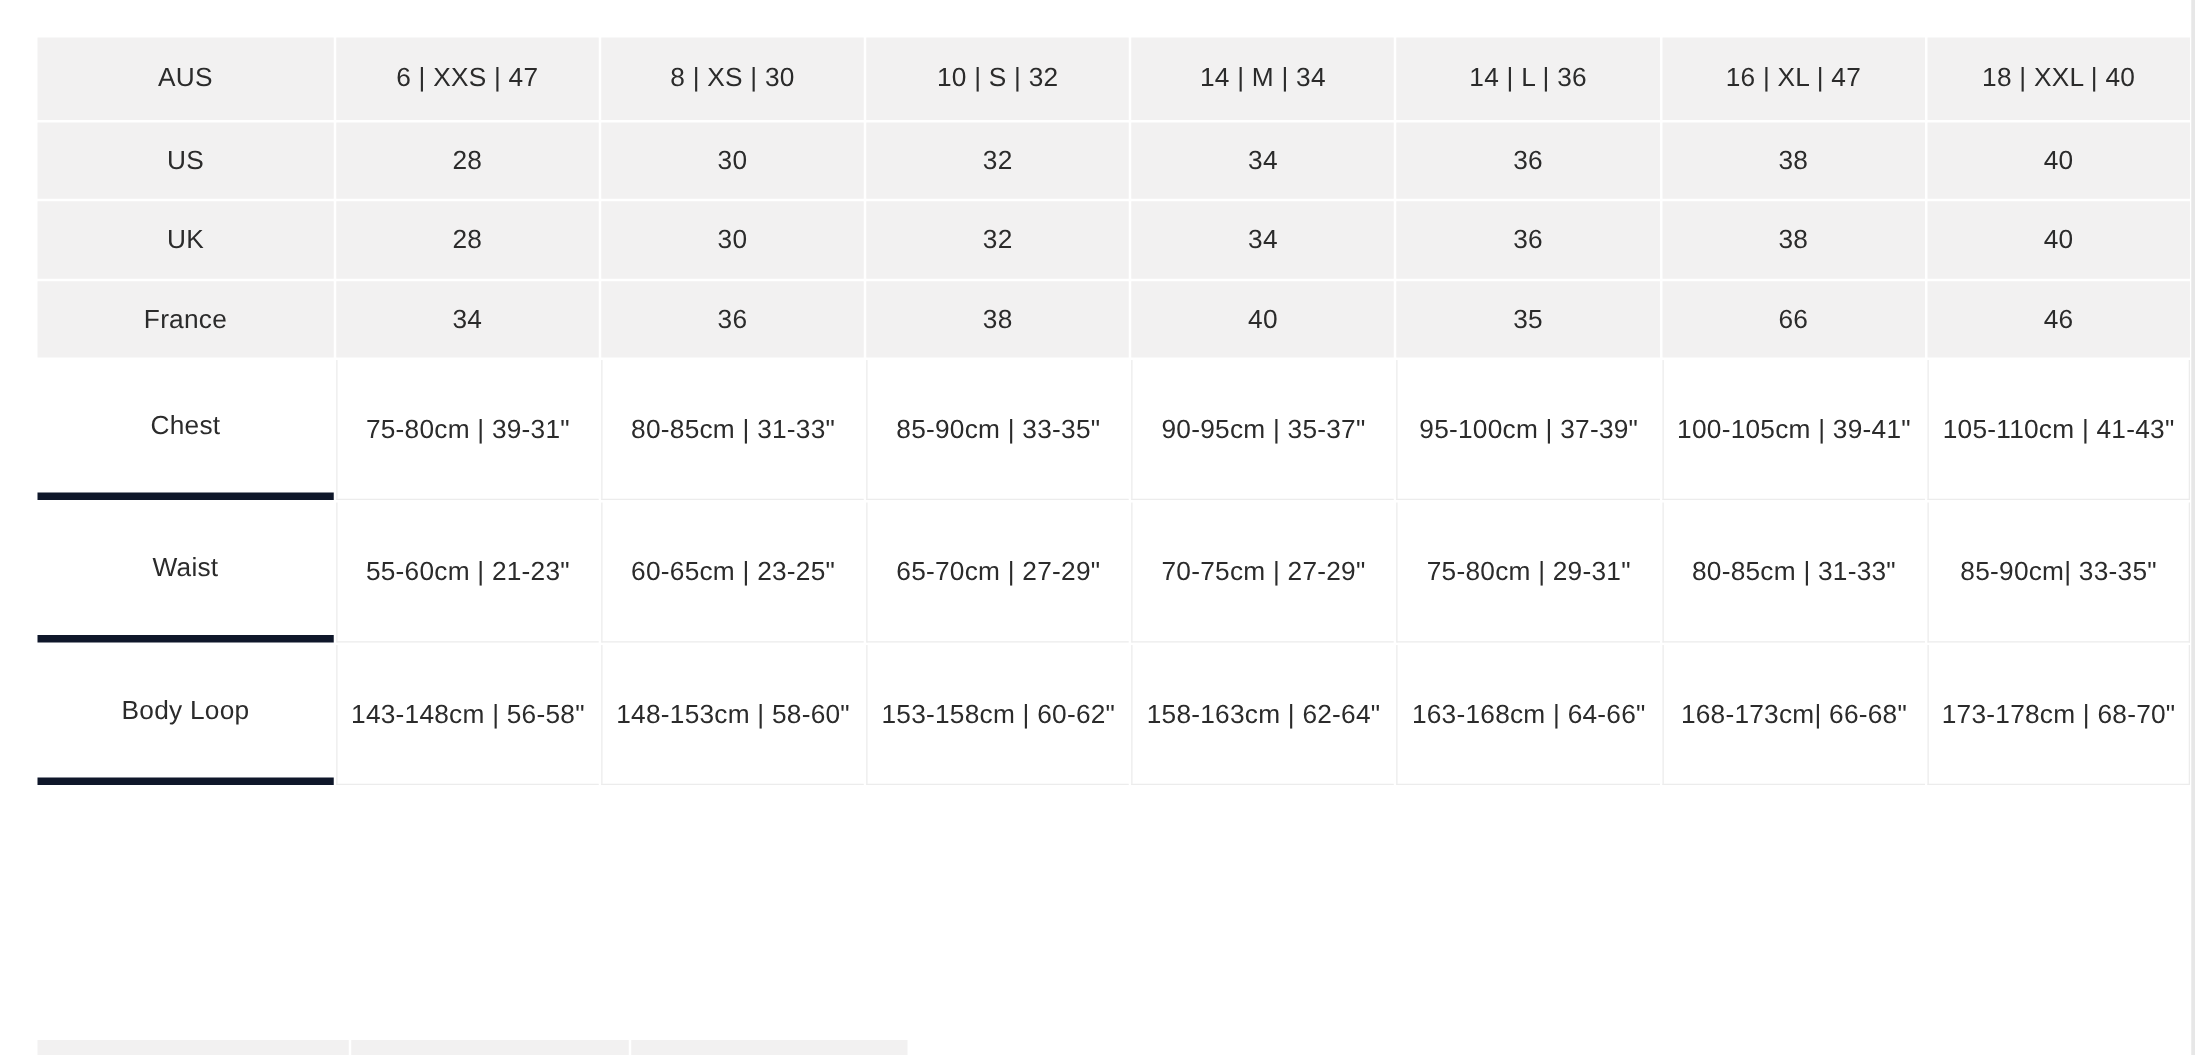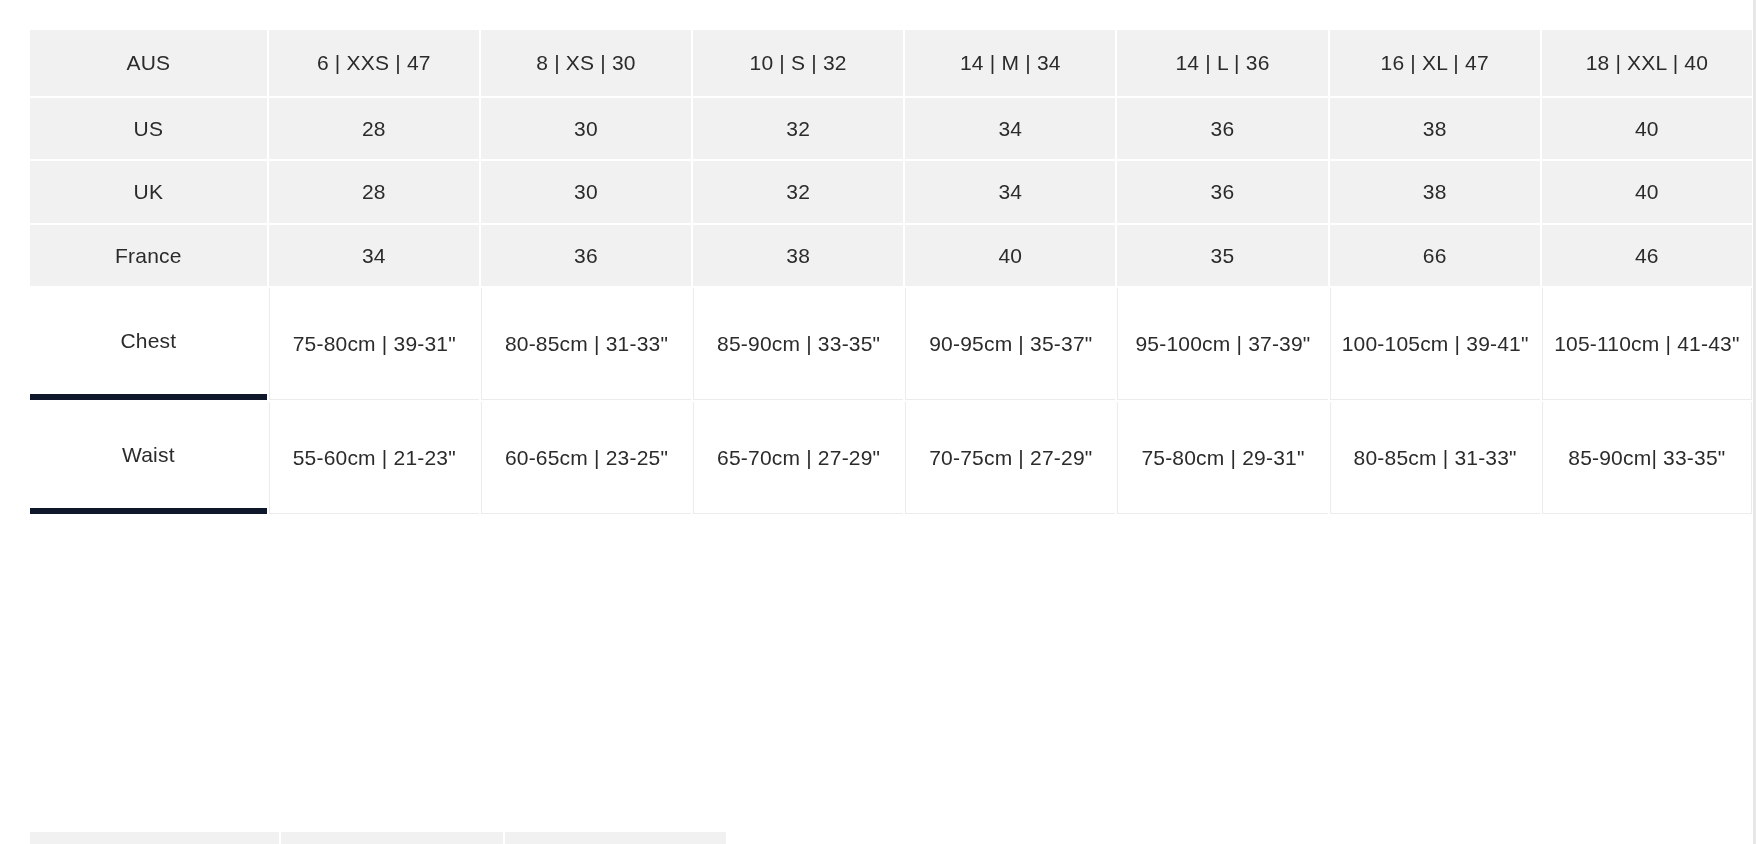--- a/index.html
+++ b/index.html
@@ -213,20 +213,30 @@
           <td class="val">55-60cm | 21-23"</td>
           <td class="val">60-65cm | 23-25"</td>
           <td class="val">65-70cm | 27-29"</td>
           <td class="val">70-75cm | 27-29"</td>
           <td class="val">75-80cm | 29-31"</td>
           <td class="val">80-85cm | 31-33"</td>
           <td class="val">85-90cm| 33-35"</td>
         </tr>
 
 
+        <tr class="meas">
+          <th class="rowlabel">Body Loop</th>
+          <td class="val">143-148cm | 56-58"</td>
+          <td class="val">148-153cm | 58-60"</td>
+          <td class="val">153-158cm | 60-62"</td>
+          <td class="val">158-163cm | 62-64"</td>
+          <td class="val">163-168cm | 64-66"</td>
+          <td class="val">168-173cm| 66-68"</td>
+          <td class="val">173-178cm | 68-70"</td>
+        </tr>
 
       </tbody>
     </table>
   </div>
 
   <div class="second-table-wrap">
     <table class="second-table">
       <colgroup>
         <col class="s-label">
           <col class="s-size">

